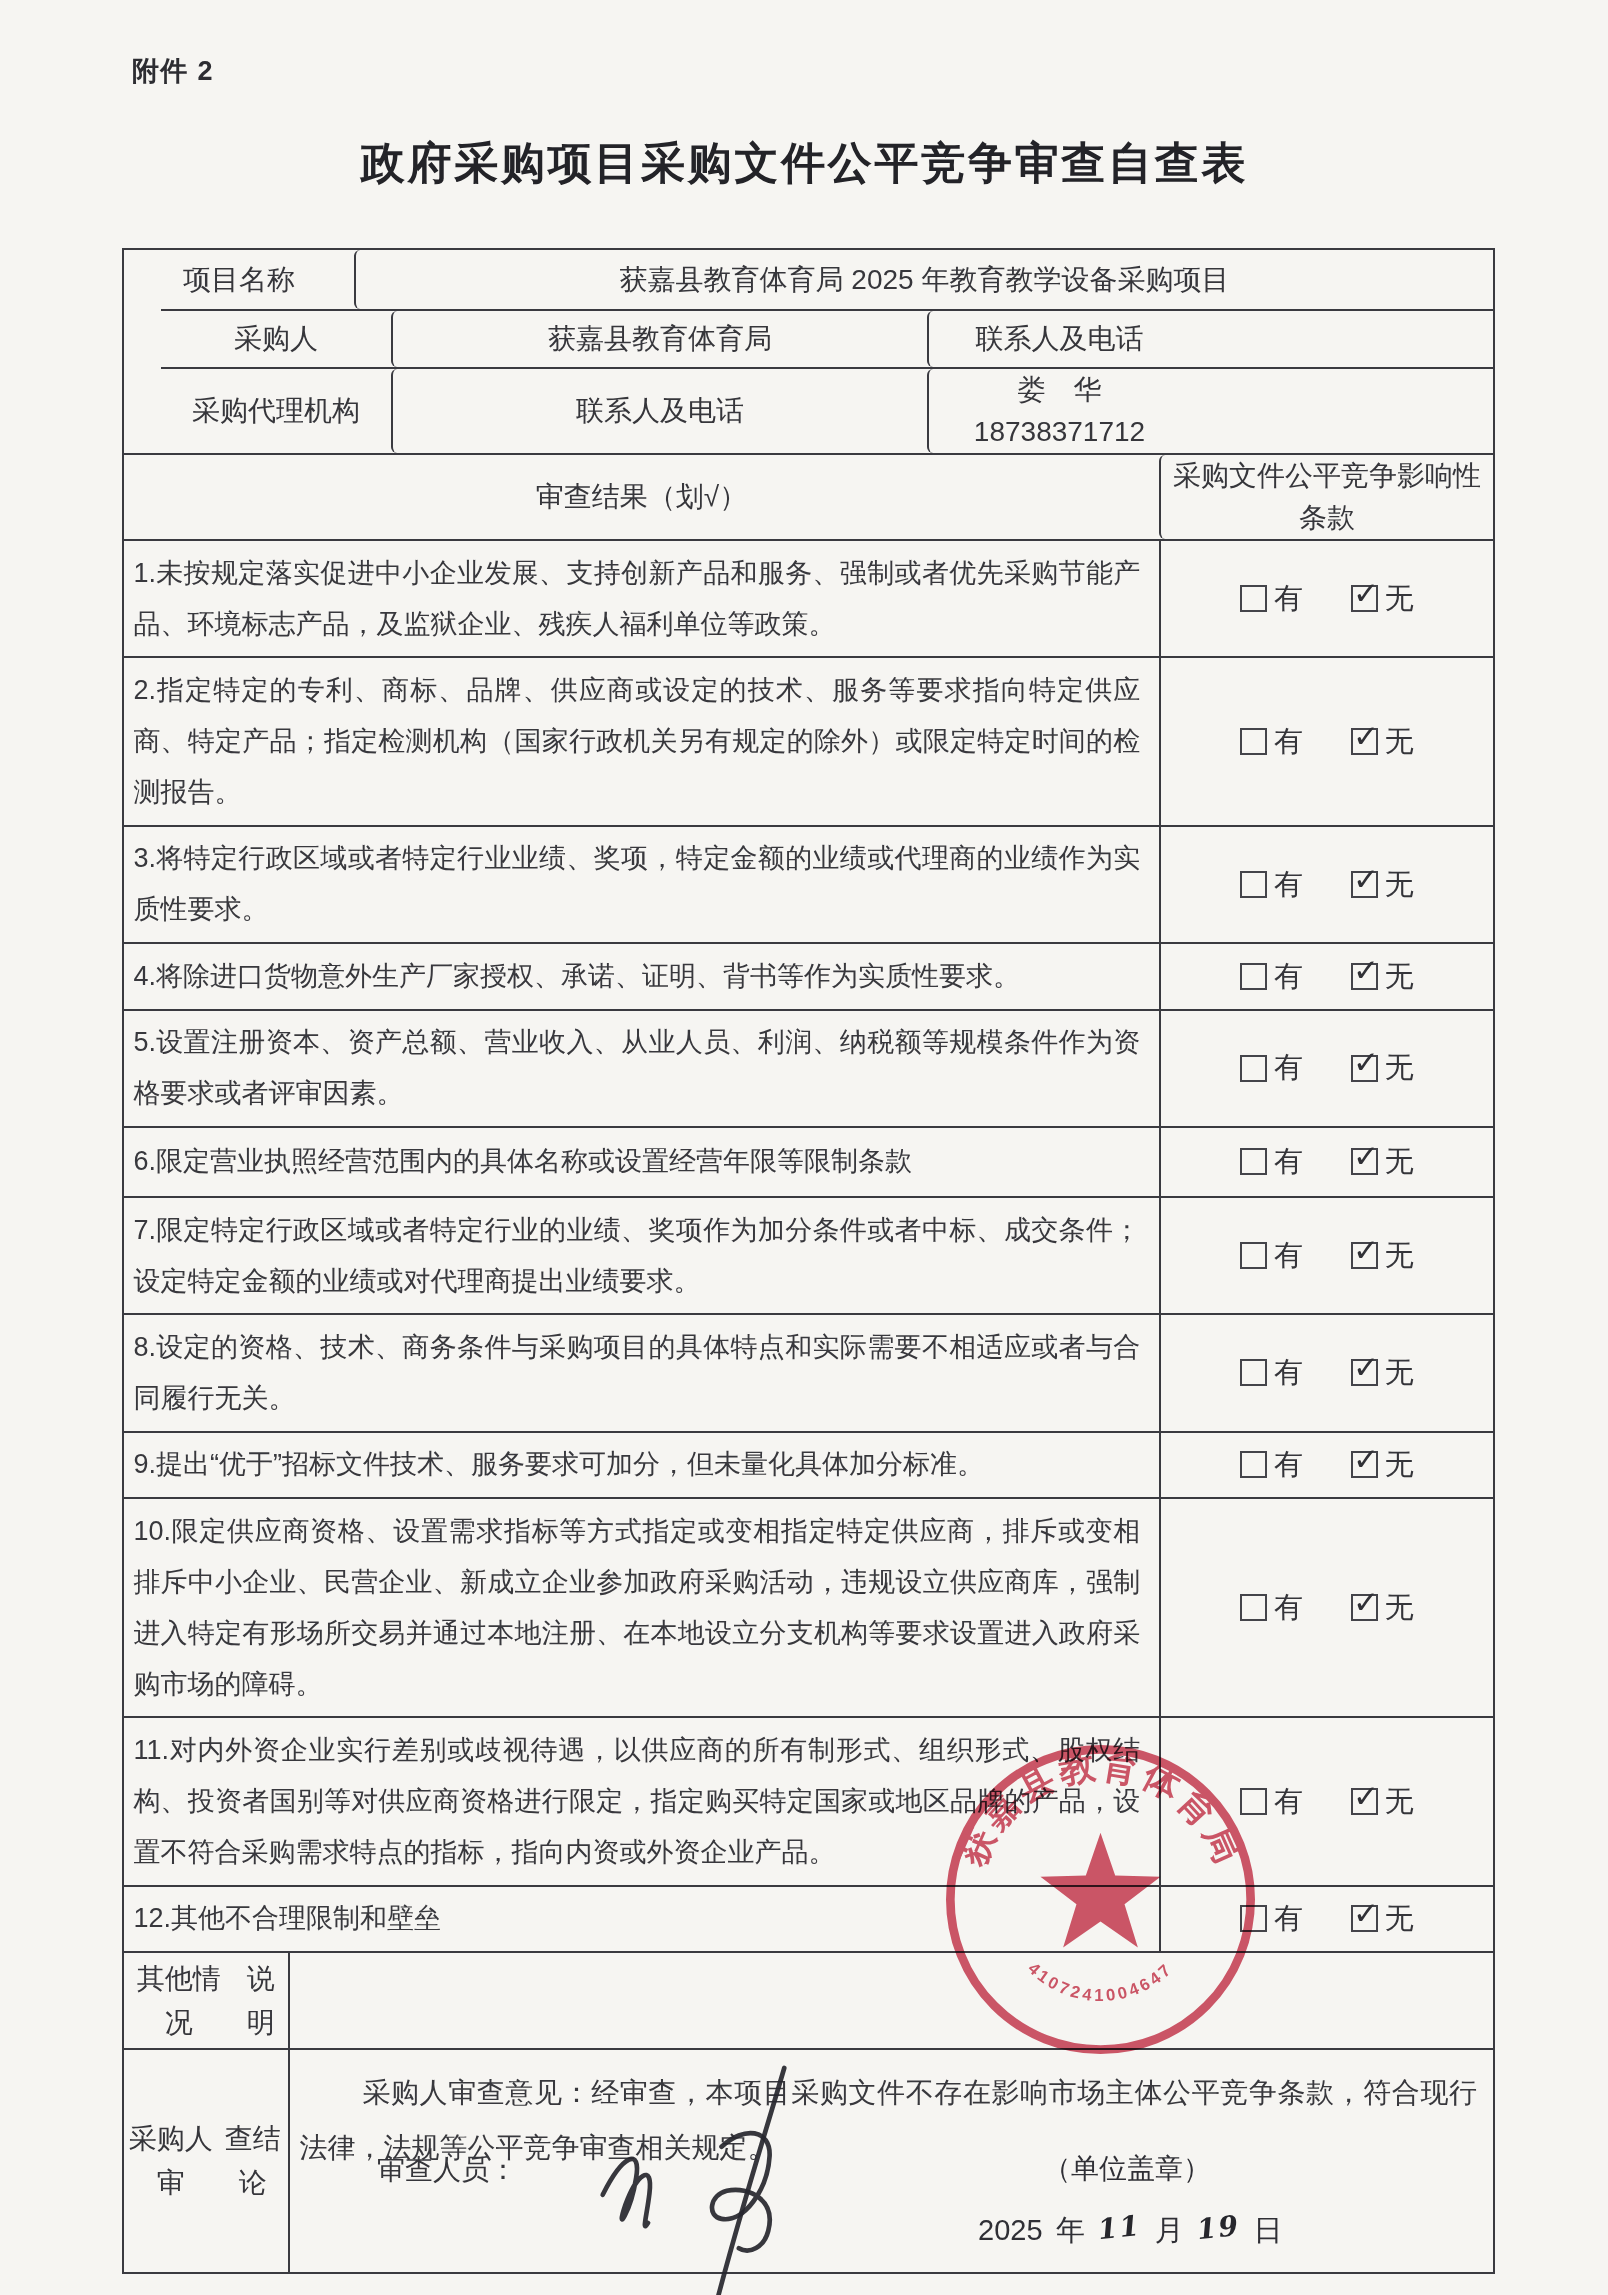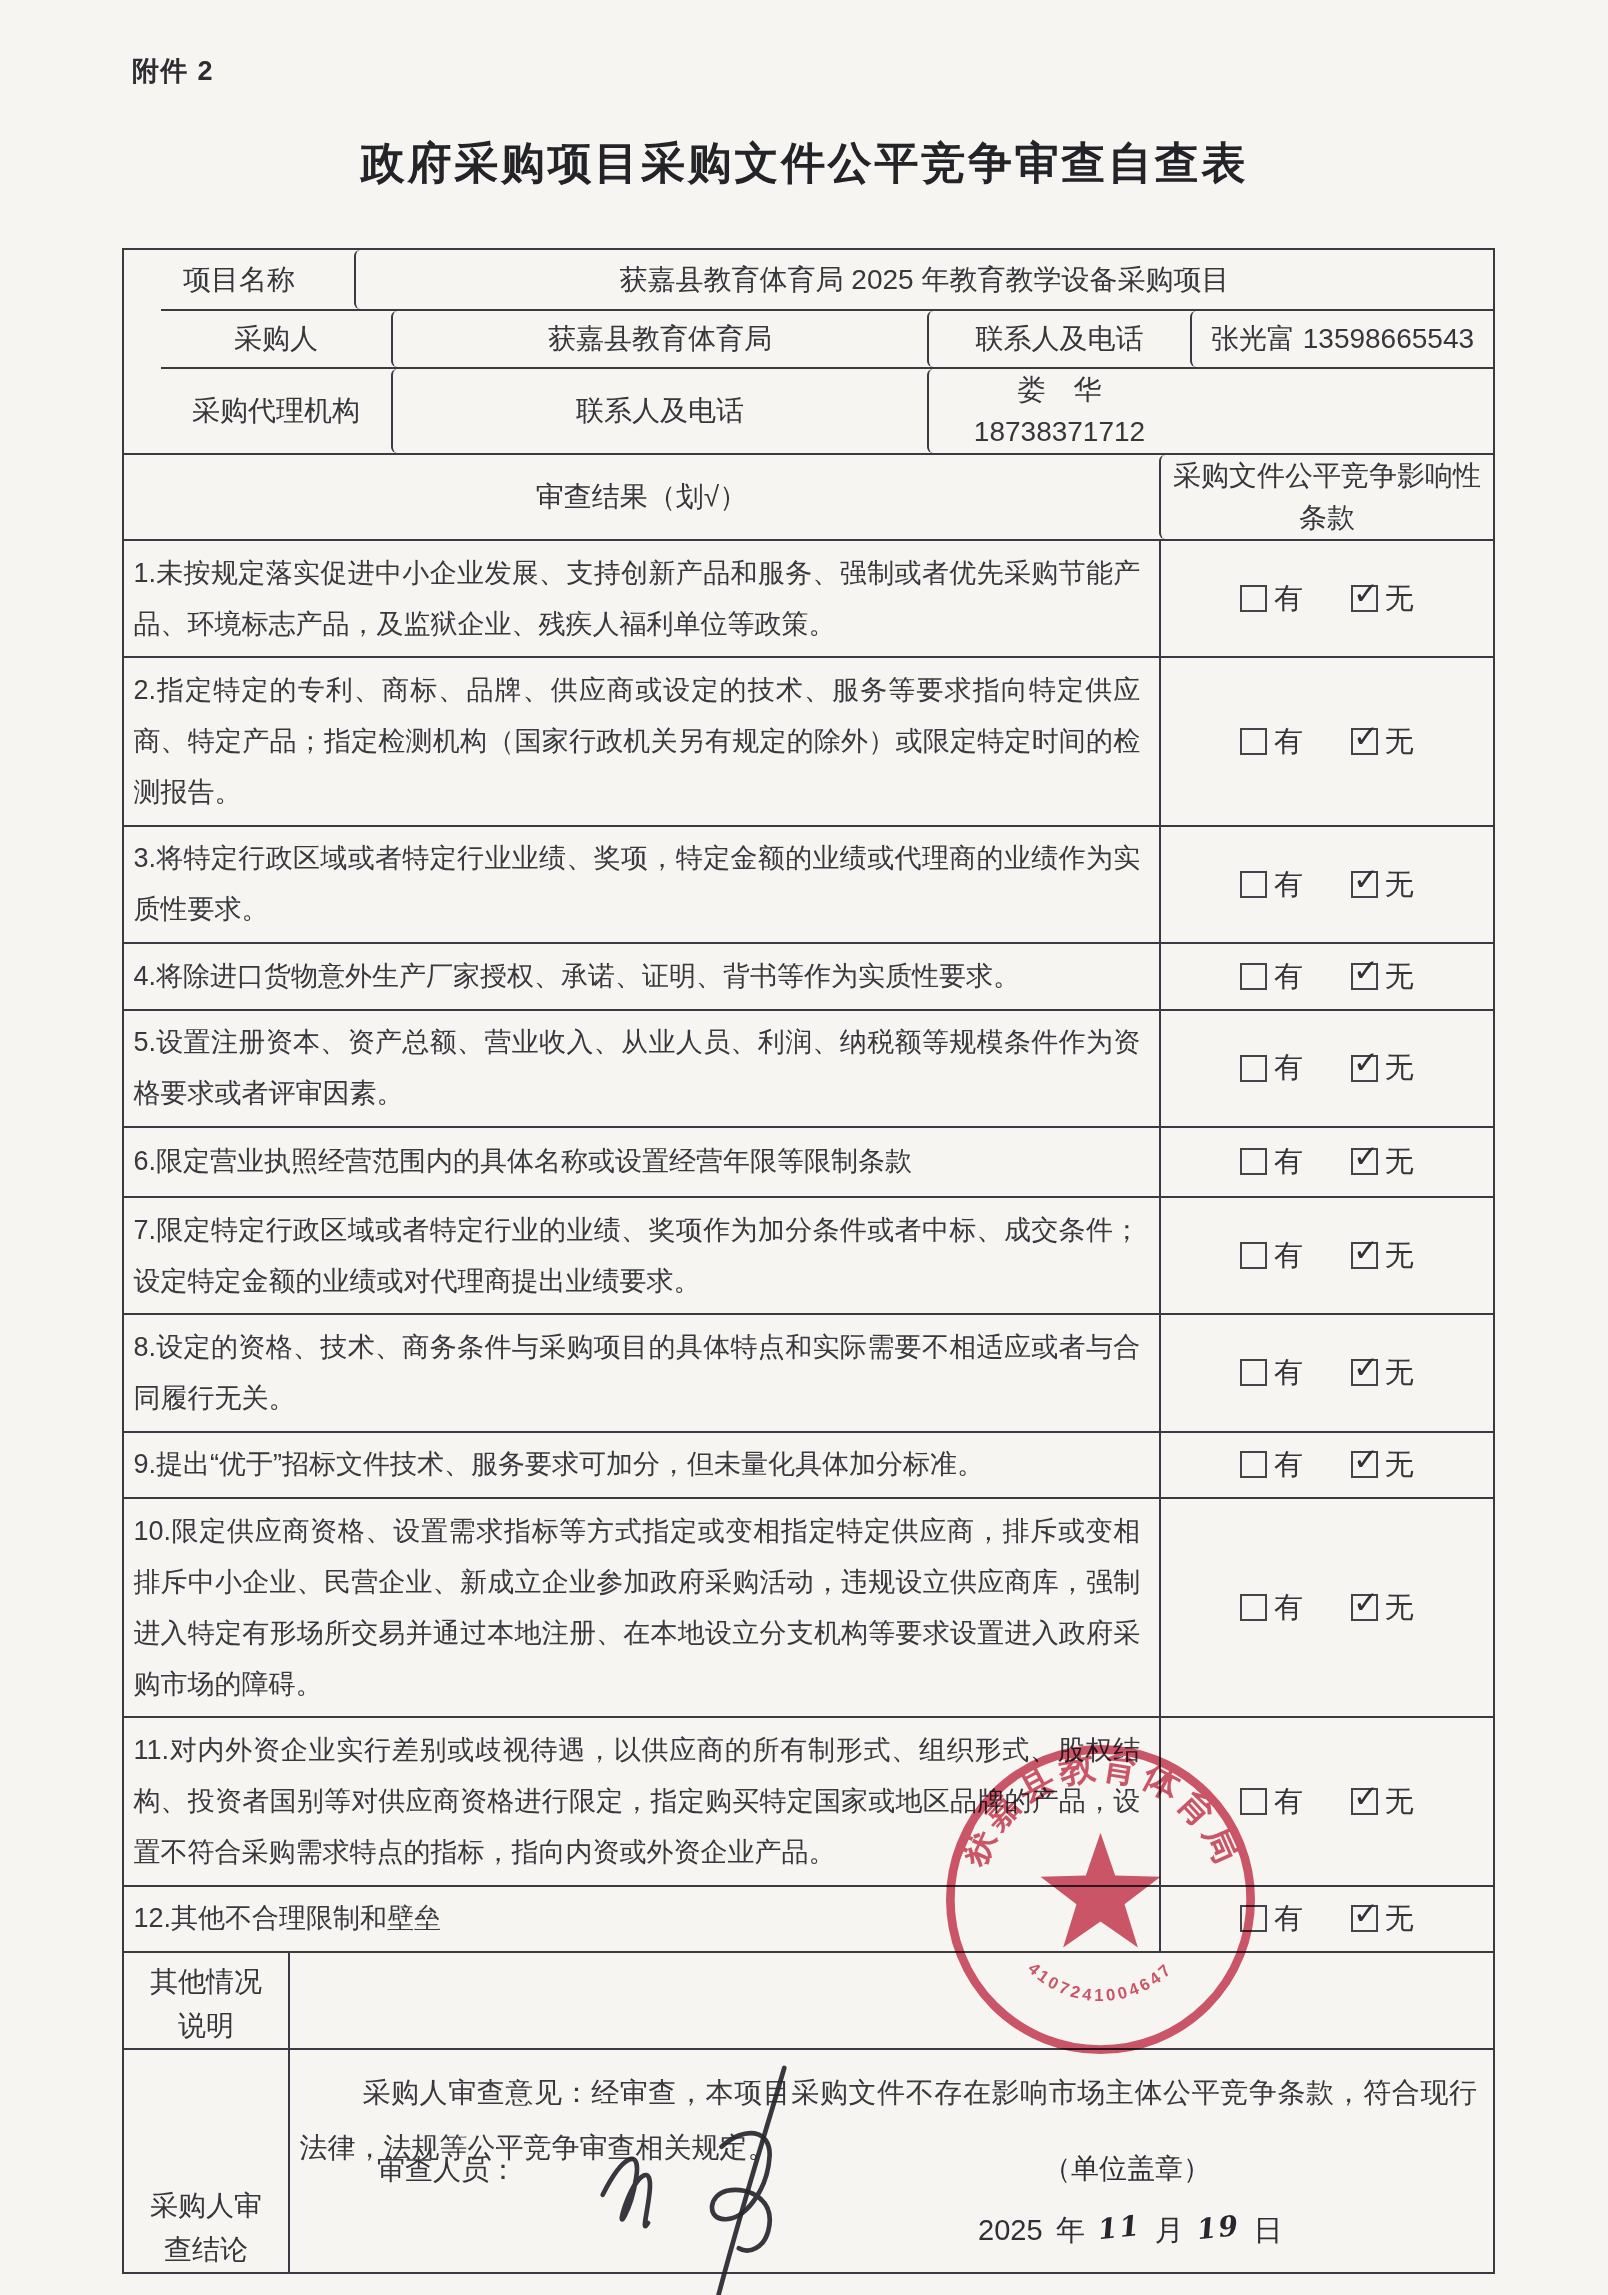--- a/index.html
+++ b/index.html
@@ -58,21 +58,21 @@
   .opt{display:flex;align-items:center;gap:6.7px;font-size:29px;color:#35353a;}
   .box{
     width:23px;height:23px;border:2px solid #44444a;
     position:relative;flex:0 0 auto;background:transparent;
   }
   .tick{
     position:absolute;left:0px;top:-9.4px;
     font-size:31px;font-weight:700;color:#303036;line-height:1;
   }
   
-  .two-line{flex-direction:column;justify-content:flex-end;line-height:44px;}
+  .two-line{flex-direction:row;justify-content:flex-start;line-height:44px;}
   
   .concl-cell{position:relative;display:block;}
   .opinion{
     margin:14.7px 16px 0 9.4px;font-size:28px;line-height:55px;
     text-align:justify;text-indent:63px;color:#38383d;
   }
   .reviewer{position:absolute;left:87px;top:99px;font-size:28px;color:#35353a;}
   .seal-label{position:absolute;left:753px;top:98px;font-size:28px;color:#2f2f35;}
   .date-line{position:absolute;left:688px;top:159px;font-size:29px;color:#2f2f35;white-space:nowrap;}
   .date-line .seg{margin-right:13.4px;}
@@ -103,21 +103,20 @@
 
     <div class="row r-name">
       <div class="cell c-center">项目名称</div>
       <div class="cell c-center">获嘉县教育体育局 2025 年教育教学设备采购项目</div>
     </div>
 
     <div class="row r-info">
       <div class="cell c-center">采购人</div>
       <div class="cell c-center">获嘉县教育体育局</div>
       <div class="cell c-center">联系人及电话</div>
-      <div class="cell c-center">张光富  13598665543</div>
     </div>
 
     <div class="row r-info r-agency">
       <div class="cell c-center">采购代理机构</div>
       <div class="cell c-center">联系人及电话</div>
       <div class="cell c-center">娄　华 18738371712</div>
     </div>
 
     <div class="row r-chead">
       <div class="cell c-center">审查结果（划√）</div>

